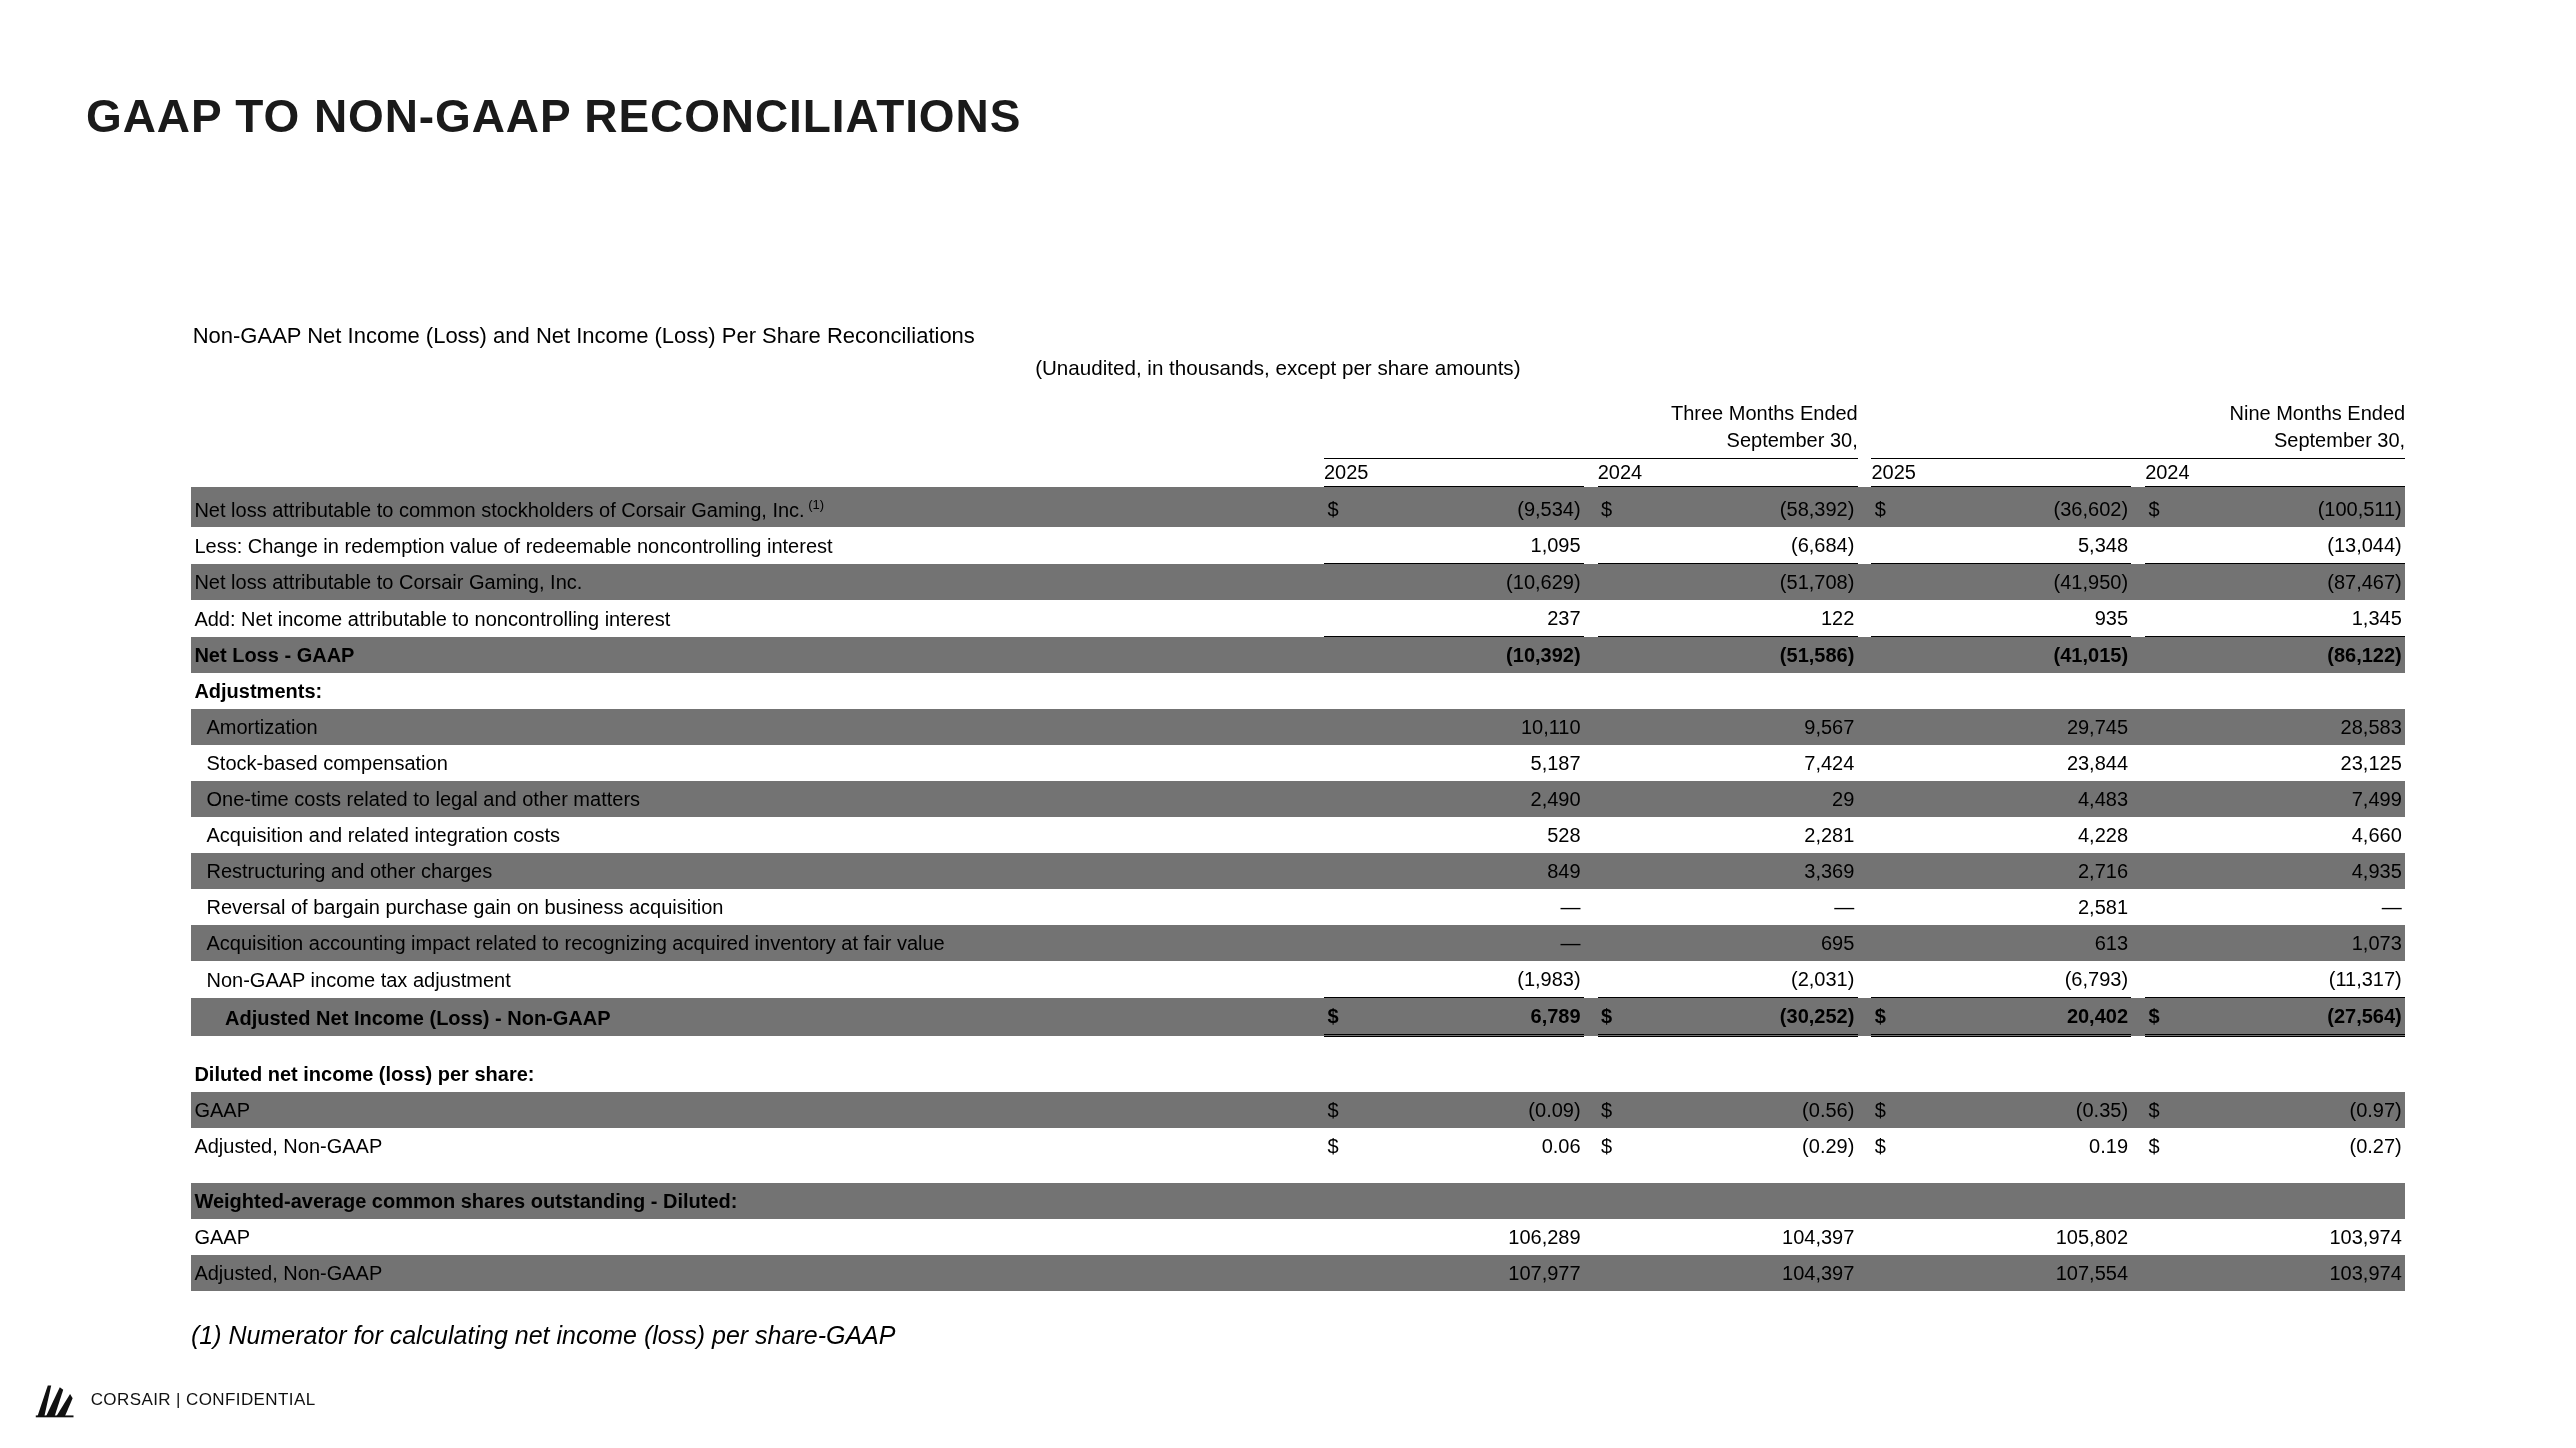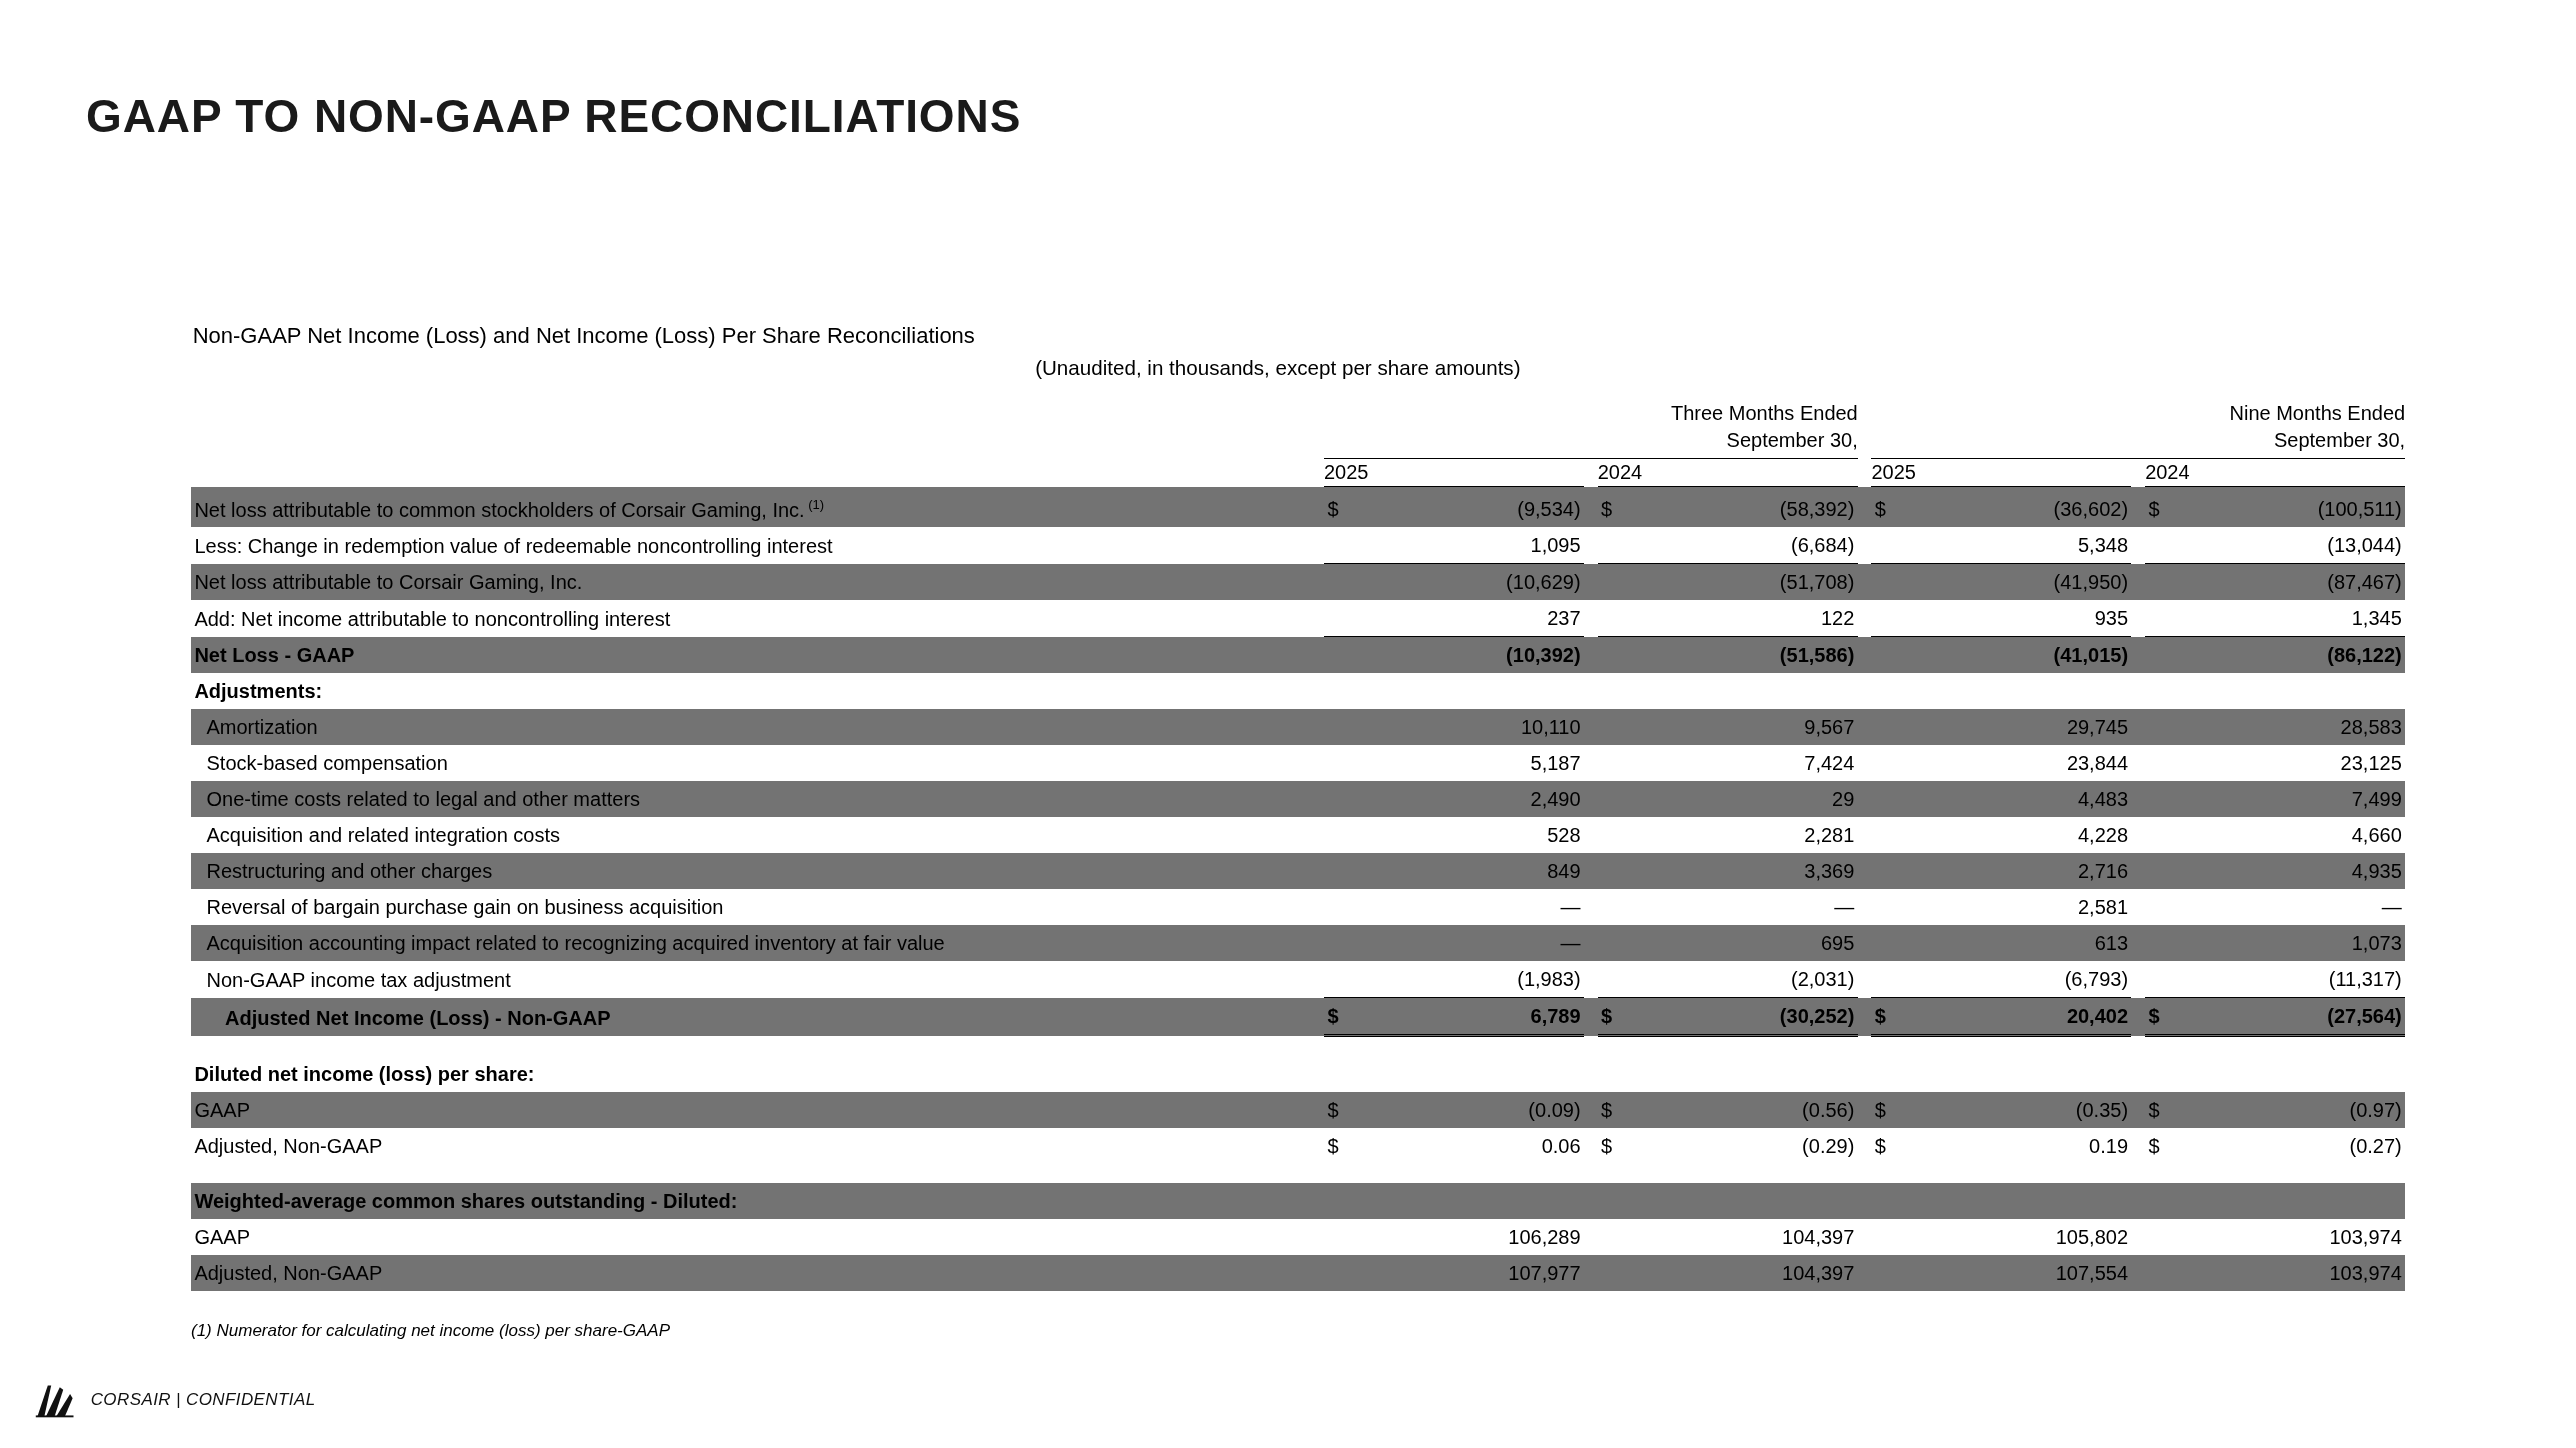--- a/index.html
+++ b/index.html
@@ -118,32 +118,31 @@
   }
   tr.spacer td { height: 19px; line-height: 19px; }
   .footnote-sup {
     font-size: 13px;
     vertical-align: super;
   }
   .footnote {
     position: absolute;
     left: 191px;
     top: 1321px;
-    font-size: 17px;
+    font-size: 25px;
     font-style: italic;
     color: #000;
   }
   .footer {
     position: absolute;
     left: 34px;
     bottom: 31px;
     display: flex;
     align-items: center;
     gap: 13.7px;
-    font-style: italic;
   }
   .logo {
     width: 43px;
     height: 36px;
     position: relative;
     flex: 0 0 auto;
   }
   .footer-text {
     font-size: 17px;
     letter-spacing: 0.4px;

